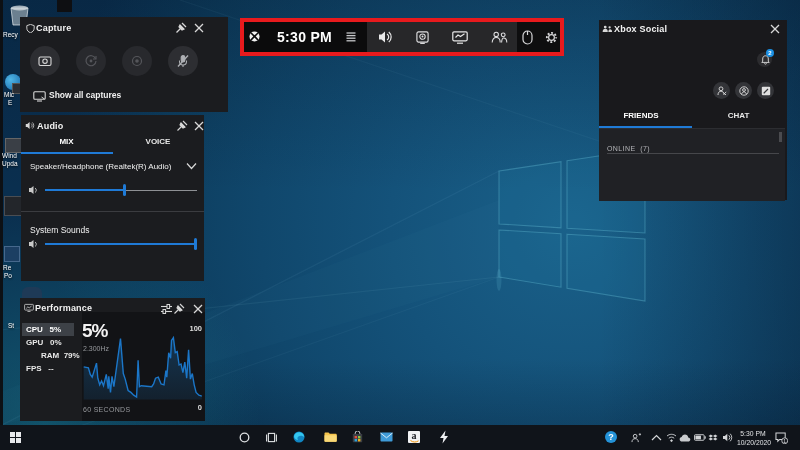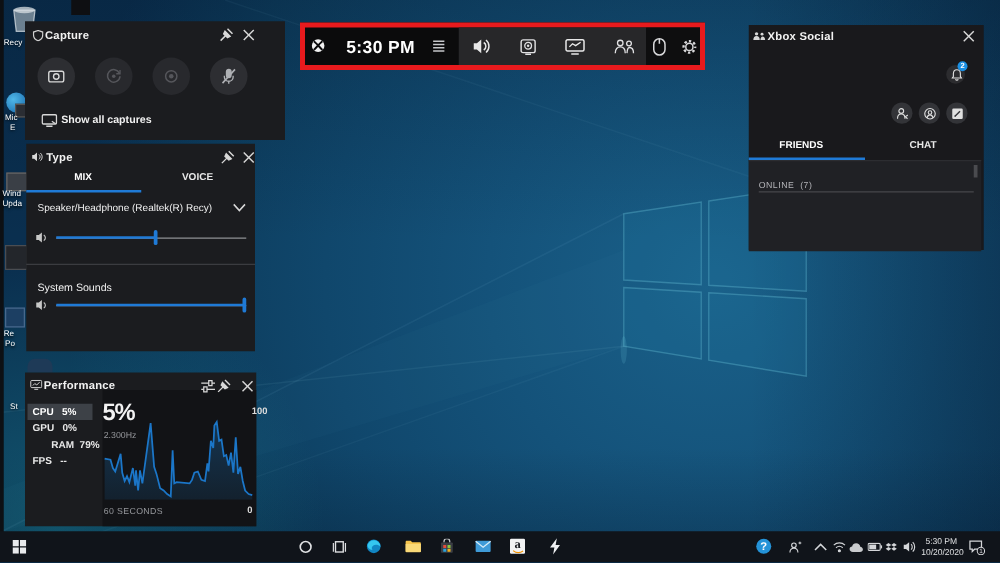--- a/index.html
+++ b/index.html
@@ -137,38 +137,38 @@
         <path d="M8.5 6 l3 2" stroke="#d8d8d8" stroke-width="1"></path>
       </svg>
   <div class="abs" style="left:29px;top:73px;font-size:8.5px;font-weight:bold;color:#f0f0f0;">Show all captures</div>
 </div>
 
 <div class="panel" id="audio" style="left:21px;top:115px;width:183px;height:166px;">
   <svg class="abs" style="left:4px;top:6px" width="10" height="9" viewBox="0 0 13 11">
         <polygon points="1,3.5 3,3.5 6,1 6,10 3,7.5 1,7.5" fill="#d8d8d8"></polygon>
         <path d="M8 3 A3.2 3.2 0 0 1 8 8 M9.5 1.5 A5.2 5.2 0 0 1 9.5 9.5" stroke="#d8d8d8" stroke-width="1" fill="none"></path>
       </svg>
-  <div class="ptitle" style="left:16px;top:6px;">Type</div>
+  <div class="ptitle" style="left:16px;top:6px;">Audio</div>
   <svg class="abs" style="left:155px;top:5px" width="12" height="12" viewBox="0 0 12 12">
         <g stroke="#d8d8d8" stroke-width="1.1" fill="none">
           <path d="M7 1 L11 5"></path>
           <path d="M5 3 L9 7 L7 8 L4 5 Z" fill="#d8d8d8"></path>
           <path d="M5.5 6.5 L1.5 10.5"></path>
         </g>
       </svg>
   <svg class="abs" style="left:172px;top:5px" width="12" height="12" viewBox="0 0 12 12">
         <g stroke="#d8d8d8" stroke-width="1.2">
           <path d="M2 2 L10 10"></path>
           <path d="M10 2 L2 10"></path>
         </g>
       </svg>
   <div class="abs" style="left:0;top:22px;width:91px;text-align:center;font-size:8px;font-weight:bold;color:#fff;">MIX</div>
   <div class="abs" style="left:91px;top:22px;width:92px;text-align:center;font-size:8px;font-weight:bold;color:#e8e8e8;">VOICE</div>
   <div class="abs" style="left:0;top:37px;width:92px;height:2px;background:#1f7ad6;"></div>
-  <div class="abs" style="left:9px;top:47px;font-size:8px;color:#f0f0f0;">Speaker/Headphone (Realtek(R) Recy)</div>
+  <div class="abs" style="left:9px;top:47px;font-size:8px;color:#f0f0f0;">Speaker/Headphone (Realtek(R) Audio)</div>
   <svg class="abs" style="left:165px;top:47px" width="11" height="8" viewBox="0 0 11 8">
         <path d="M1 1.5 L5.5 6.5 L10 1.5" stroke="#d8d8d8" stroke-width="1.2" fill="none"></path>
       </svg>
   <svg class="abs" style="left:7px;top:70px" width="11" height="10" viewBox="0 0 11 10">
         <polygon points="1,3 3,3 5.5,1 5.5,9 3,7 1,7" fill="#c8c8c8"></polygon>
         <path d="M7 3 A2.6 2.6 0 0 1 7 7.5" stroke="#c8c8c8" stroke-width="0.9" fill="none"></path>
       </svg>
   <div class="abs" style="left:24px;top:74.5px;width:152px;height:1px;background:#8e9094;"></div>
   <div class="abs" style="left:24px;top:74px;width:80px;height:2px;background:#1f7ad6;"></div>
   <div class="abs" style="left:102px;top:69px;width:3px;height:12px;border-radius:1.5px;background:#1f7ad6;"></div>
@@ -212,21 +212,21 @@
           <path d="M10 2 L2 10"></path>
         </g>
       </svg>
   <div class="abs" style="left:2px;top:25px;width:52px;height:13px;background:#3d4147;"></div>
   <div class="abs" style="left:6px;top:27px;font-size:8px;font-weight:bold;color:#fff;">CPU&nbsp;&nbsp;&nbsp;5%</div>
   <div class="abs" style="left:6px;top:40px;font-size:8px;font-weight:bold;color:#e8e8e8;">GPU&nbsp;&nbsp;&nbsp;0%</div>
   <div class="abs" style="left:6px;top:53px;font-size:8px;font-weight:bold;color:#e8e8e8;margin-left:15px;">RAM&nbsp;&nbsp;79%</div>
   <div class="abs" style="left:6px;top:66px;font-size:8px;font-weight:bold;color:#e8e8e8;">FPS&nbsp;&nbsp;&nbsp;--</div>
   <div class="abs" style="left:62px;top:22px;font-size:19px;font-weight:bold;color:#f2f2f2;letter-spacing:-1px;">5%</div>
   <div class="abs" style="left:63px;top:47px;font-size:7px;color:#96989c;">2.300Hz</div>
-  <div class="abs" style="left:166px;top:26px;width:16px;text-align:right;font-size:7.5px;font-weight:bold;color:#dcdcdc;margin-left:12px;">100</div>
+  <div class="abs" style="left:166px;top:26px;width:16px;text-align:right;font-size:7.5px;font-weight:bold;color:#dcdcdc;">100</div>
   <div class="abs" style="left:166px;top:105px;width:16px;text-align:right;font-size:7.5px;font-weight:bold;color:#dcdcdc;">0</div>
   <div class="abs" style="left:63px;top:108px;font-size:7px;color:#96989c;letter-spacing:.3px;">60 SECONDS</div>
   <svg class="abs" style="left:62px;top:36px" width="123" height="68" viewBox="0 0 123 68">
     <defs>
           <linearGradient id="gfill" x1="0" y1="0" x2="0" y2="1">
             <stop offset="0" stop-color="rgba(25,105,170,0.40)"></stop>
             <stop offset="1" stop-color="rgba(25,105,170,0.16)"></stop>
           </linearGradient>
         </defs>
     <polygon fill="url(#gfill)" points="1.7,32.9 6.4,33.8 8.3,40.4 10.2,43.2 14.5,29.1 15.8,44.2 17.7,50.8 19.6,47 21.5,51.7 24.3,40.4 26.2,54.6 26.8,42.3 28.5,58.4 30,42.3 31.9,52.7 38.5,4.5 41.3,39.5 43.2,45.1 46.1,56.5 48.9,58.4 51.7,61.2 54.6,63.1 56.1,26.2 57.4,52.7 59.3,51.7 69.7,52.7 71.6,49.9 73.5,44.2 76.3,43.2 79.1,49.9 82,50.8 83.9,36.6 84.8,43.2 86.7,18.7 88.6,24.3 89.5,6.4 91.4,3.6 93.3,18.7 95.2,17.7 97.1,31 99,30 100.9,38.5 102.8,28.1 104.7,44.2 106.6,15.8 108.4,45.1 110.3,39.5 112.2,50.8 114.1,58.4 116.9,61.2 119.8,62.1 119.8,65.5 1.7,65.5"></polygon>

